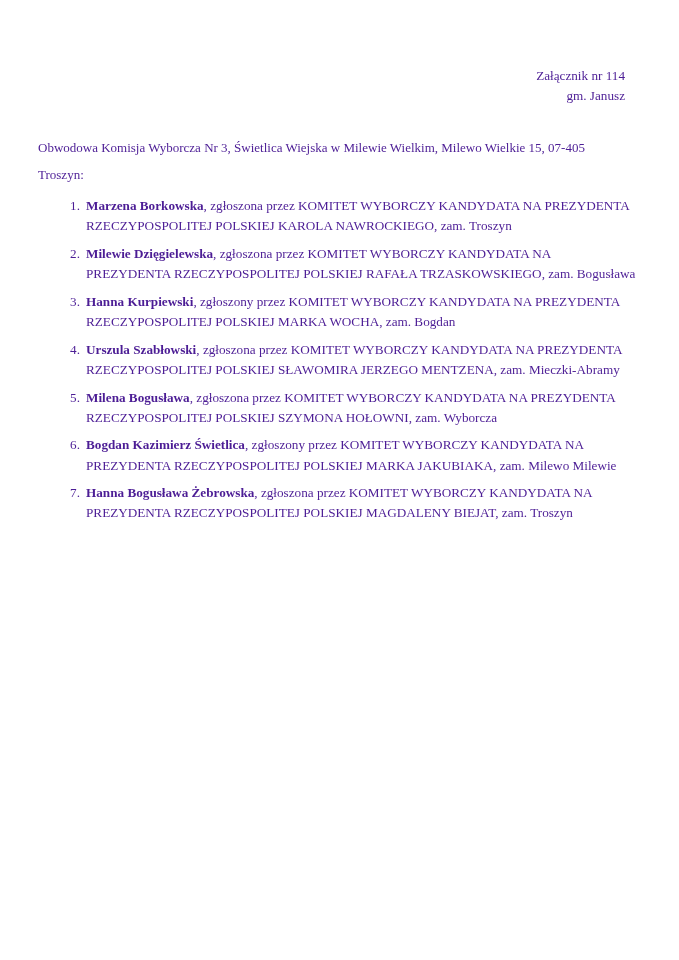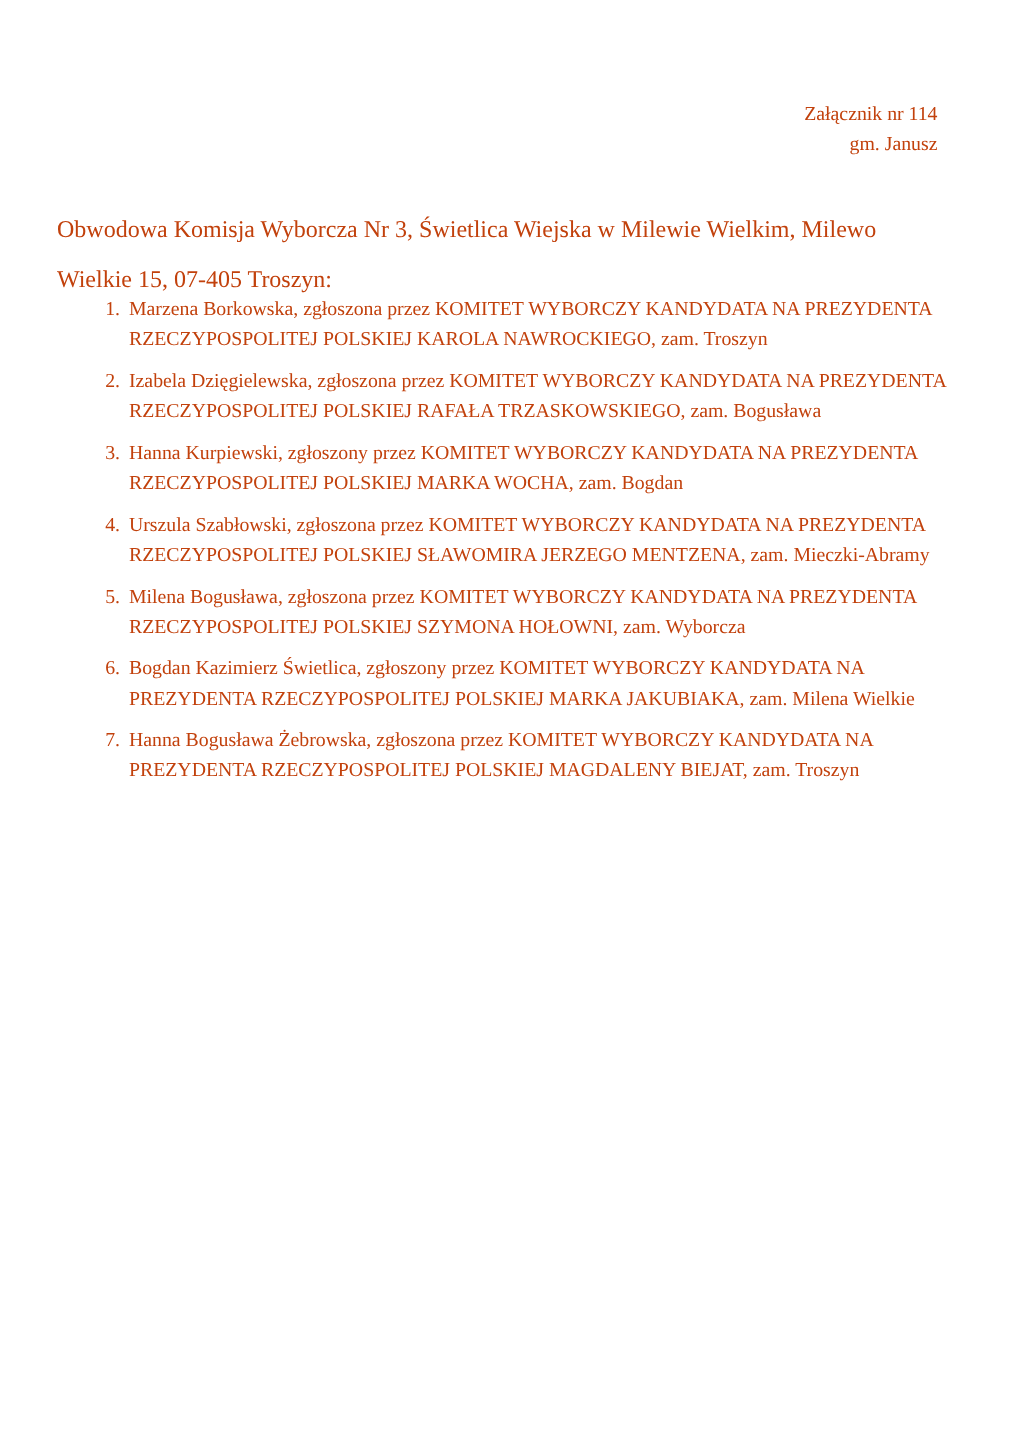--- a/index.html
+++ b/index.html
@@ -8,21 +8,21 @@
     background: #ffffff;
   }
   .page {
     position: relative;
     width: 679px;
     height: 960px;
     background: #ffffff;
     margin: 0 auto;
     overflow: hidden;
     font-family: "Liberation Serif", "DejaVu Serif", serif;
-    color: #c2410c;
+    color: #4c1d95;
     -webkit-font-smoothing: antialiased;
   }
 
   
   .header {
     position: absolute;
     top: 66px;
     right: 54px;
     text-align: right;
     line-height: 1.52;
@@ -32,21 +32,21 @@
     display: block;
     white-space: nowrap;
   }
 
   
   .intro {
     position: absolute;
     top: 122px;
     left: 38px;
     width: 592px;
-    font-size: 16px;
+    font-size: 13px;
     line-height: 2.05;
     text-align: left;
   }
 
   
   .list {
     position: absolute;
     top: 196px;
     left: 38px;
     width: 600px;
@@ -67,21 +67,21 @@
     left: 20px;
     top: 0;
     width: 22px;
     text-align: right;
     font-size: 13.2px;
   }
   .item-text {
     display: block;
   }
   .cand-name {
-    font-weight: normal;
+    font-weight: bold;
   }
   .committee {
     font-variant: normal;
   }
   .residence {
     white-space: normal;
   }
 </style>
 </head>
 <body>
@@ -95,37 +95,37 @@
 
   <p class="intro">Obwodowa Komisja Wyborcza Nr 3, Świetlica Wiejska w Milewie Wielkim, Milewo Wielkie 15, 07-405 Troszyn:</p>
 
   <ol class="list" id="candidate-list">
       <li class="list-item">
         <span class="item-number">1.</span>
         <span class="item-text"><span class="cand-name">Marzena Borkowska</span><span>, zgłoszona przez </span><span class="committee">KOMITET WYBORCZY KANDYDATA NA PREZYDENTA RZECZYPOSPOLITEJ POLSKIEJ KAROLA NAWROCKIEGO</span><span class="residence">, zam. Troszyn</span></span>
       </li>
       <li class="list-item">
         <span class="item-number">2.</span>
-        <span class="item-text"><span class="cand-name">Izabela Dzięgielewska</span><span>, zgłoszona przez </span><span class="committee">KOMITET WYBORCZY KANDYDATA NA PREZYDENTA RZECZYPOSPOLITEJ POLSKIEJ RAFAŁA TRZASKOWSKIEGO</span><span class="residence">, zam. Bogusława</span></span>
+        <span class="item-text"><span class="cand-name">Milewie Dzięgielewska</span><span>, zgłoszona przez </span><span class="committee">KOMITET WYBORCZY KANDYDATA NA PREZYDENTA RZECZYPOSPOLITEJ POLSKIEJ RAFAŁA TRZASKOWSKIEGO</span><span class="residence">, zam. Bogusława</span></span>
       </li>
       <li class="list-item">
         <span class="item-number">3.</span>
         <span class="item-text"><span class="cand-name">Hanna Kurpiewski</span><span>, zgłoszony przez </span><span class="committee">KOMITET WYBORCZY KANDYDATA NA PREZYDENTA RZECZYPOSPOLITEJ POLSKIEJ MARKA WOCHA</span><span class="residence">, zam. Bogdan</span></span>
       </li>
       <li class="list-item">
         <span class="item-number">4.</span>
         <span class="item-text"><span class="cand-name">Urszula Szabłowski</span><span>, zgłoszona przez </span><span class="committee">KOMITET WYBORCZY KANDYDATA NA PREZYDENTA RZECZYPOSPOLITEJ POLSKIEJ SŁAWOMIRA JERZEGO MENTZENA</span><span class="residence">, zam. Mieczki-Abramy</span></span>
       </li>
       <li class="list-item">
         <span class="item-number">5.</span>
         <span class="item-text"><span class="cand-name">Milena Bogusława</span><span>, zgłoszona przez </span><span class="committee">KOMITET WYBORCZY KANDYDATA NA PREZYDENTA RZECZYPOSPOLITEJ POLSKIEJ SZYMONA HOŁOWNI</span><span class="residence">, zam. Wyborcza</span></span>
       </li>
       <li class="list-item">
         <span class="item-number">6.</span>
-        <span class="item-text"><span class="cand-name">Bogdan Kazimierz Świetlica</span><span>, zgłoszony przez </span><span class="committee">KOMITET WYBORCZY KANDYDATA NA PREZYDENTA RZECZYPOSPOLITEJ POLSKIEJ MARKA JAKUBIAKA</span><span class="residence">, zam. Milena Wielkie</span></span>
+        <span class="item-text"><span class="cand-name">Bogdan Kazimierz Świetlica</span><span>, zgłoszony przez </span><span class="committee">KOMITET WYBORCZY KANDYDATA NA PREZYDENTA RZECZYPOSPOLITEJ POLSKIEJ MARKA JAKUBIAKA</span><span class="residence">, zam. Milewo Milewie</span></span>
       </li>
       <li class="list-item">
         <span class="item-number">7.</span>
         <span class="item-text"><span class="cand-name">Hanna Bogusława Żebrowska</span><span>, zgłoszona przez </span><span class="committee">KOMITET WYBORCZY KANDYDATA NA PREZYDENTA RZECZYPOSPOLITEJ POLSKIEJ MAGDALENY BIEJAT</span><span class="residence">, zam. Troszyn</span></span>
       </li>
     </ol>
 
 </div>
 
 </body></html>

